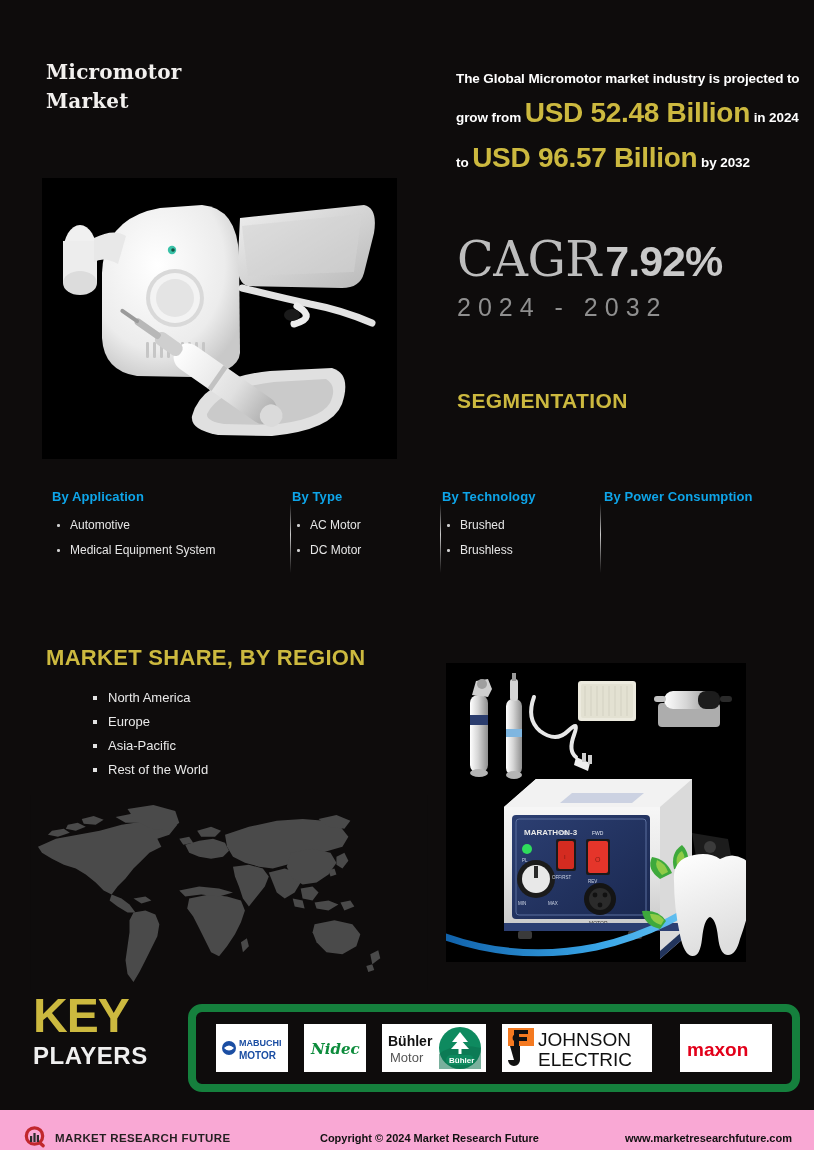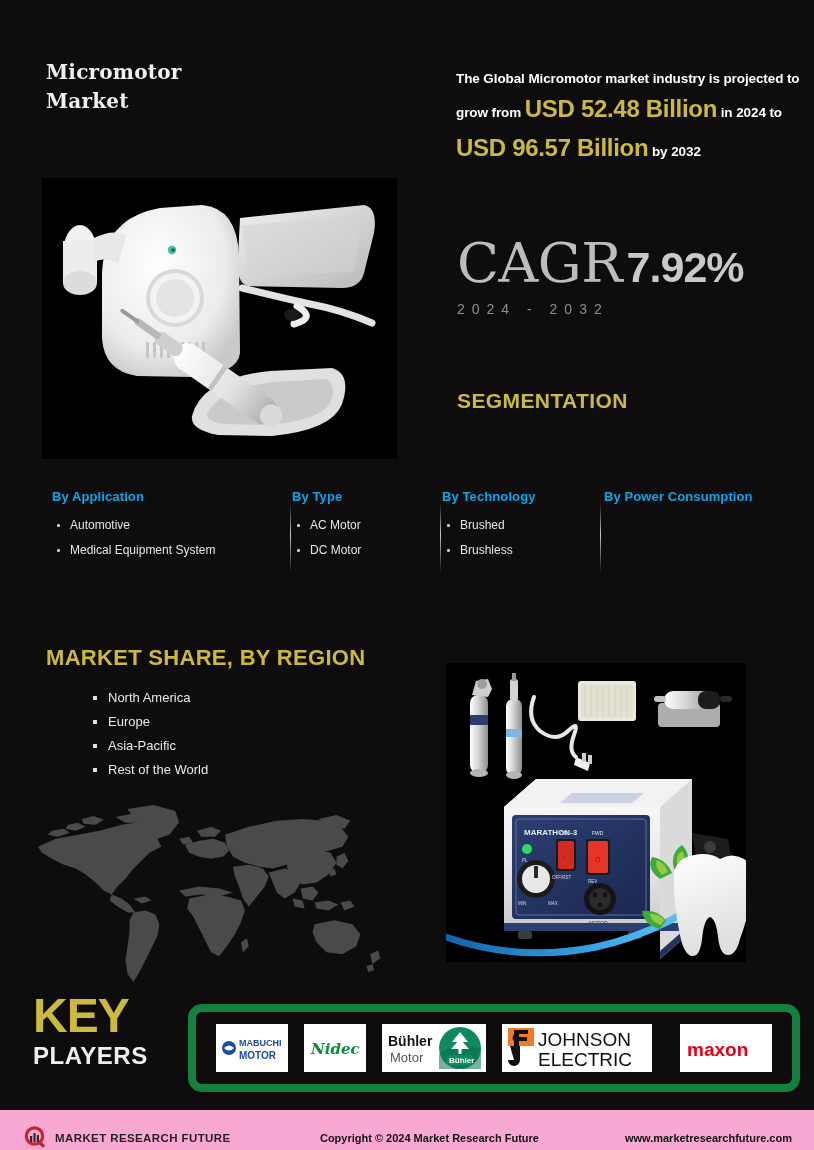--- a/index.html
+++ b/index.html
@@ -20,38 +20,38 @@
     color:#f2f0ee;letter-spacing:.2px;
   }
 
   
   .intro{
     position:absolute;left:456px;top:68px;width:345px;
     font-size:13.5px;line-height:1.62;color:#ffffff;font-weight:bold;
     letter-spacing:-.1px;
   }
   .intro .big{
-    font-size:24px;color:#ccb93f;font-weight:bold;letter-spacing:-.3px;
+    font-size:28px;color:#ccb93f;font-weight:bold;letter-spacing:-.3px;
     font-family:"Liberation Sans", sans-serif;
   }
 
   
   .cagr{
     position:absolute;left:457px;top:231px;
     color:#b9b9b9;
   }
   .cagr .label{
     font-family:"DejaVu Serif", serif;
-    font-size:55px;letter-spacing:-.5px;color:#bdbdbd;
+    font-size:48px;letter-spacing:-.5px;color:#bdbdbd;
   }
   .cagr .value{
     font-size:43px;font-weight:bold;color:#c9c9c9;letter-spacing:-1px;
   }
   .cagr .years{
-    margin-top:6px;font-size:14px;letter-spacing:7px;color:#8f8f8f;font-weight:300;
+    margin-top:6px;font-size:25px;letter-spacing:7px;color:#8f8f8f;font-weight:300;
   }
 
   
   .segmentation-title{
     position:absolute;left:457px;top:389px;
     color:#ccb93f;font-size:21px;font-weight:bold;letter-spacing:.4px;
   }
 
   
   .hero{

